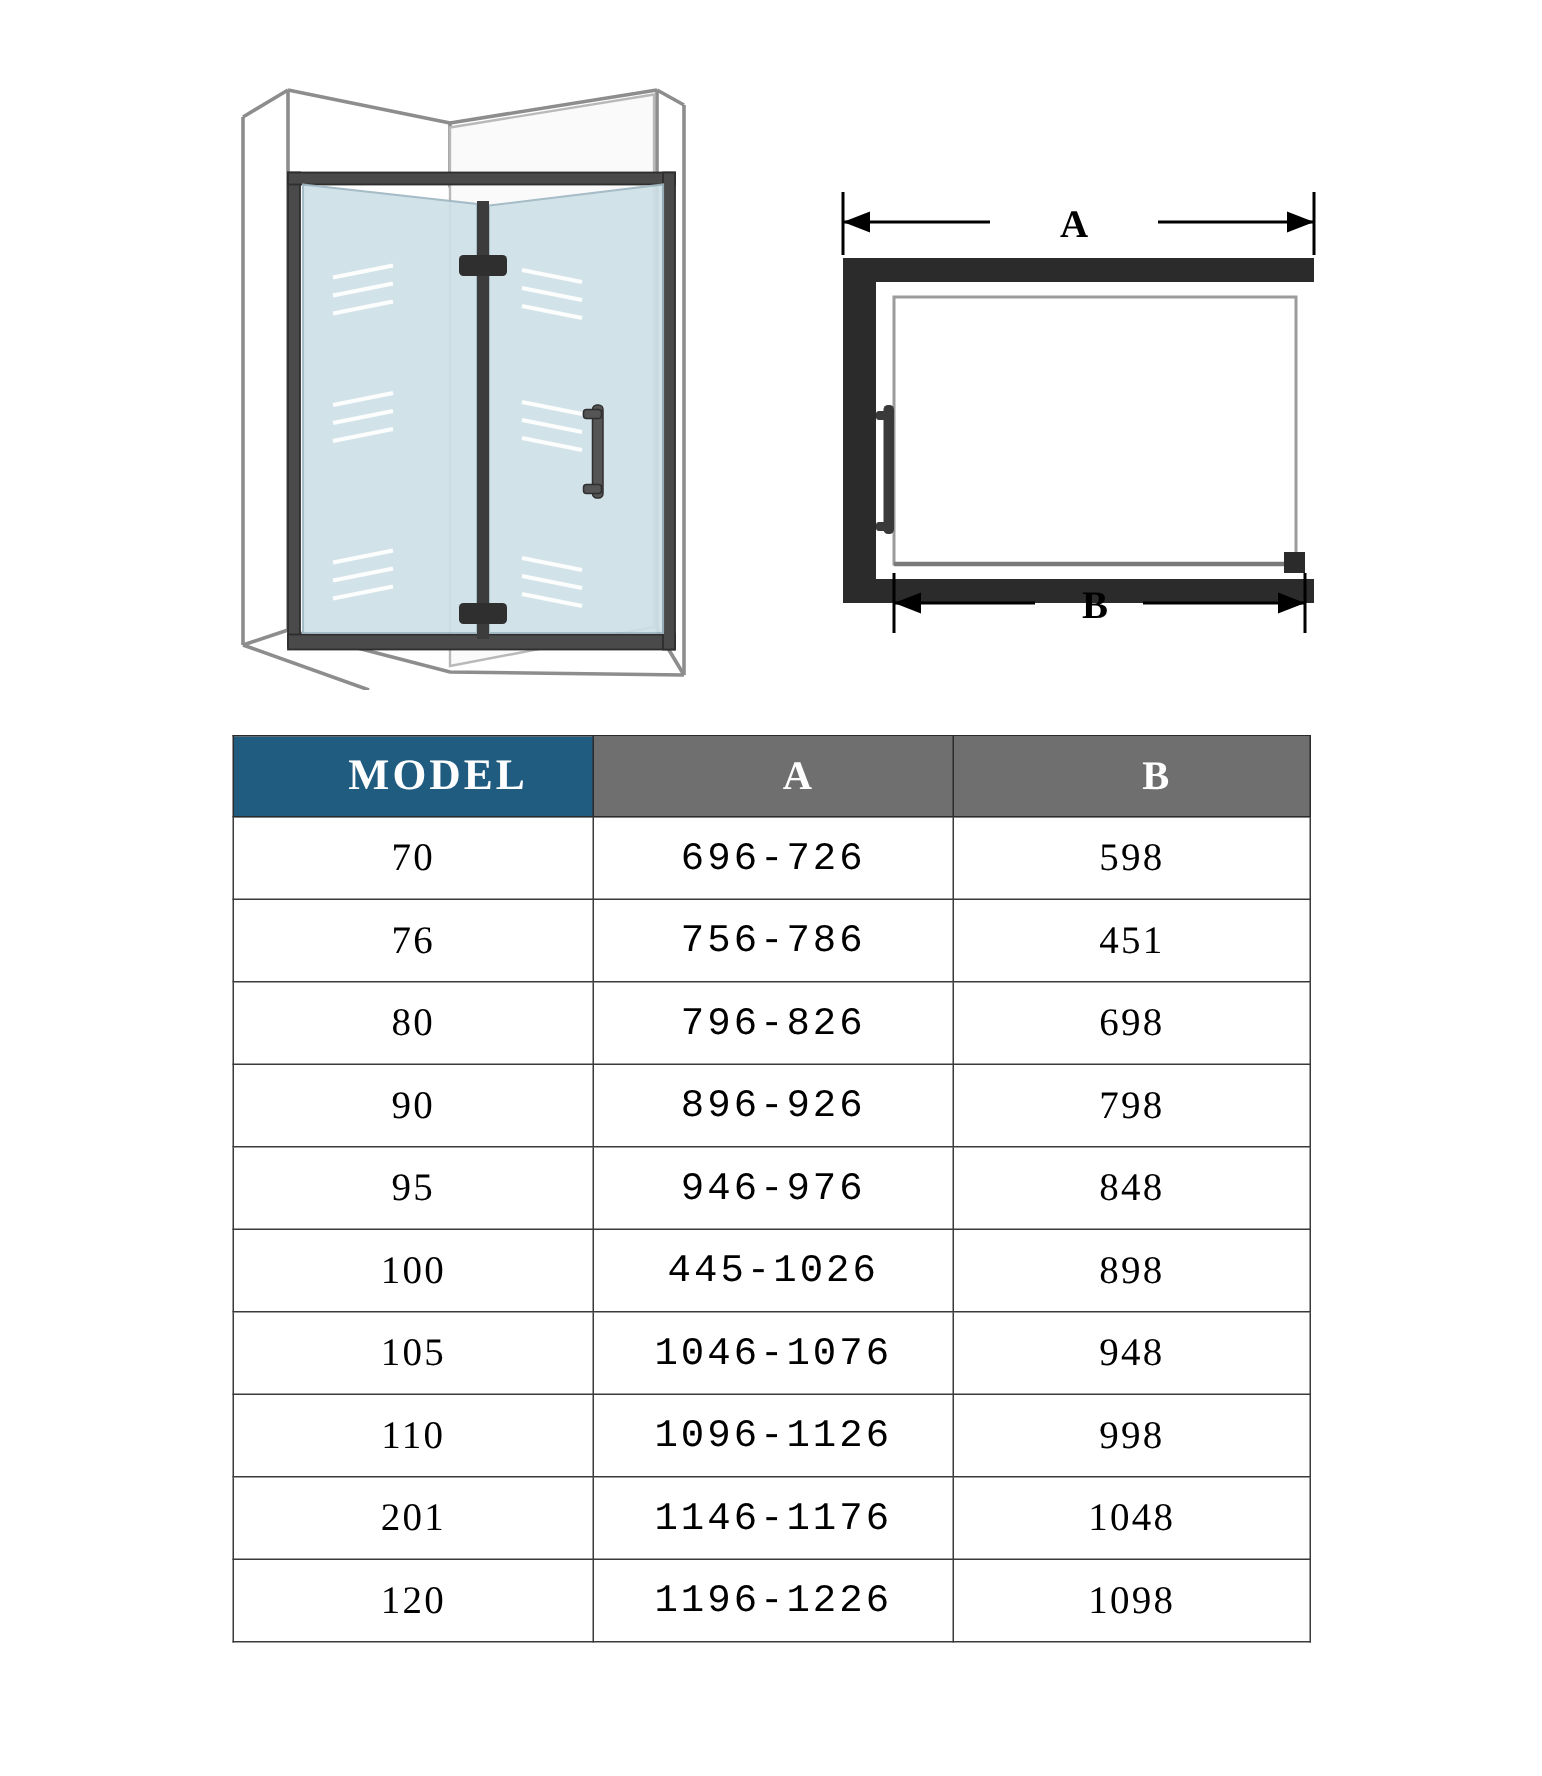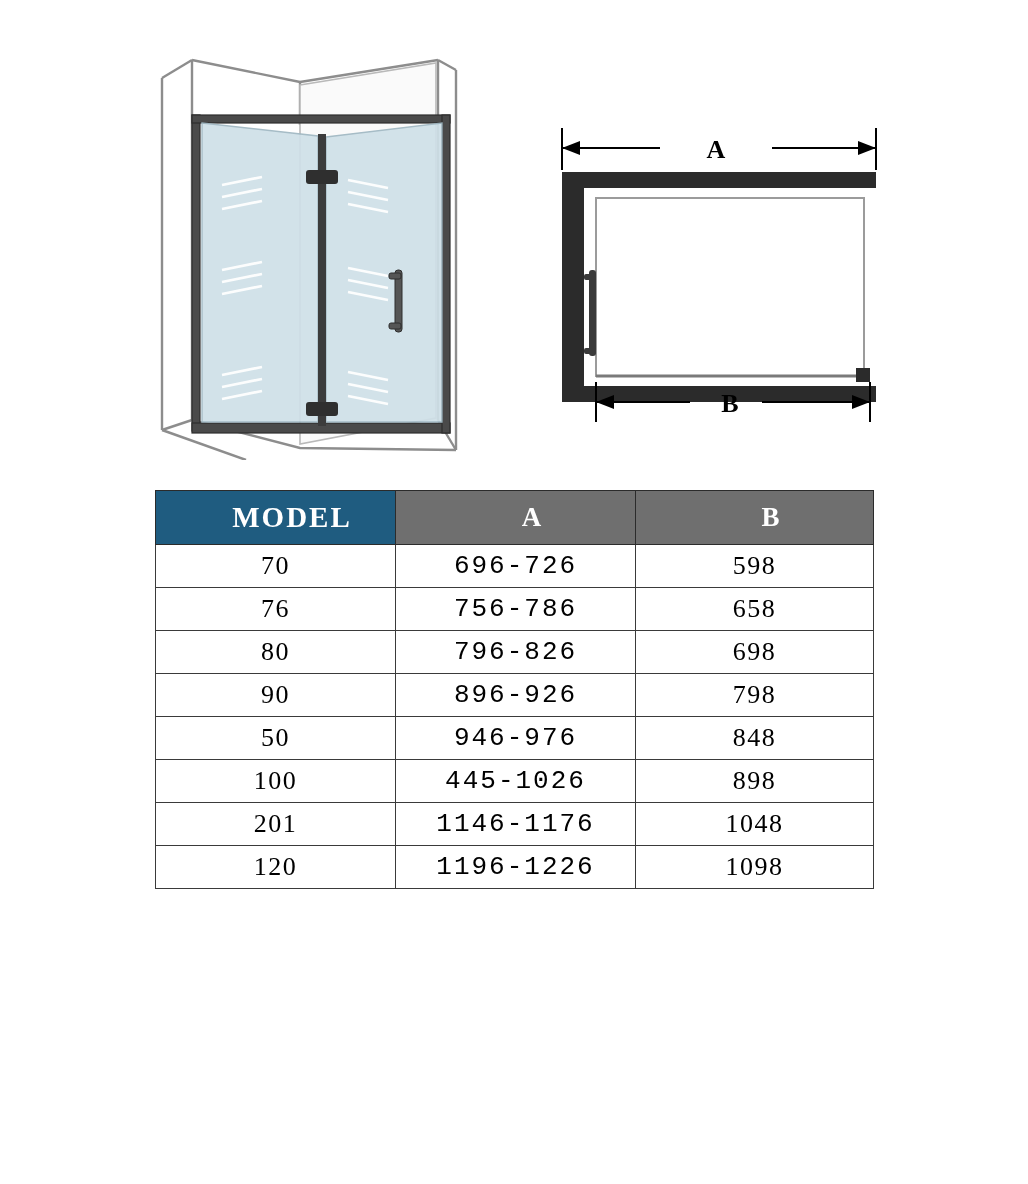--- a/index.html
+++ b/index.html
@@ -69,21 +69,21 @@
     background: #1f5c80;
     font-size: 29px;
     letter-spacing: 2px;
   }
   #spec-table th.h-a,
   #spec-table th.h-b {
     background: #6f6f6f;
   }
 
   #spec-table td {
-    height: 43px;
+    height: 55px;
     text-align: center;
     vertical-align: middle;
     font-size: 26px;
     color: #000000;
     border: 1px solid #3a3a3a;
     background: #ffffff;
     letter-spacing: 1.5px;
   }
   #spec-table td.cell-a {
     letter-spacing: 2px;
@@ -243,43 +243,53 @@
   </thead>
   <tbody>
     <tr>
       <td>70</td>
       <td class="cell-a">696-726</td>
       <td>598</td>
     </tr>
     <tr>
       <td>76</td>
       <td class="cell-a">756-786</td>
-      <td>658</td>
+      <td>451</td>
     </tr>
     <tr>
       <td>80</td>
       <td class="cell-a">796-826</td>
       <td>698</td>
     </tr>
     <tr>
       <td>90</td>
       <td class="cell-a">896-926</td>
       <td>798</td>
     </tr>
     <tr>
-      <td>50</td>
+      <td>95</td>
       <td class="cell-a">946-976</td>
       <td>848</td>
     </tr>
     <tr>
       <td>100</td>
       <td class="cell-a">445-1026</td>
       <td>898</td>
     </tr>
     <tr>
+      <td>105</td>
+      <td class="cell-a">1046-1076</td>
+      <td>948</td>
+    </tr>
+    <tr>
+      <td>110</td>
+      <td class="cell-a">1096-1126</td>
+      <td>998</td>
+    </tr>
+    <tr>
       <td>201</td>
       <td class="cell-a">1146-1176</td>
       <td>1048</td>
     </tr>
     <tr>
       <td>120</td>
       <td class="cell-a">1196-1226</td>
       <td>1098</td>
     </tr>
   </tbody>

